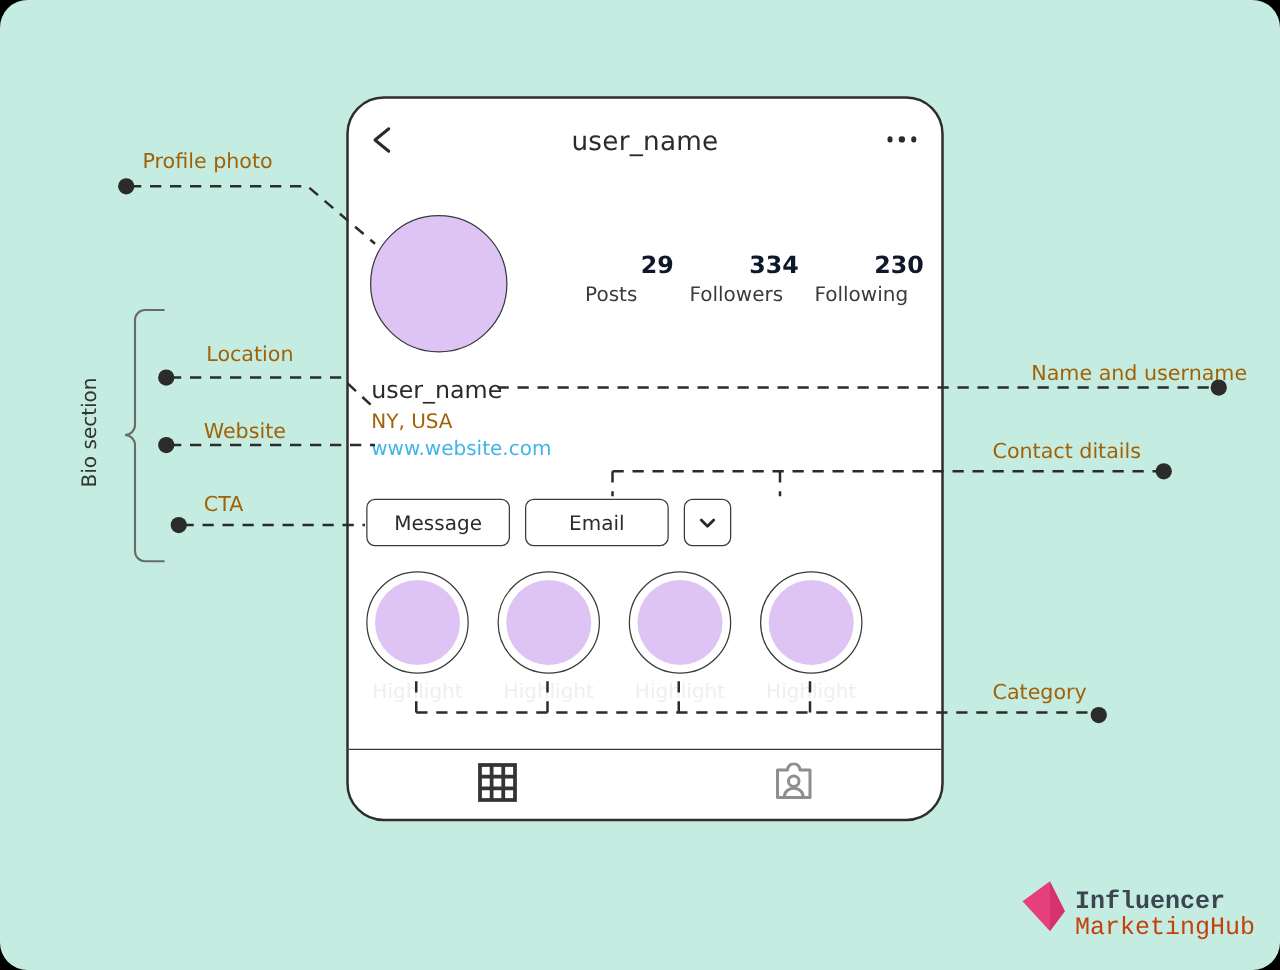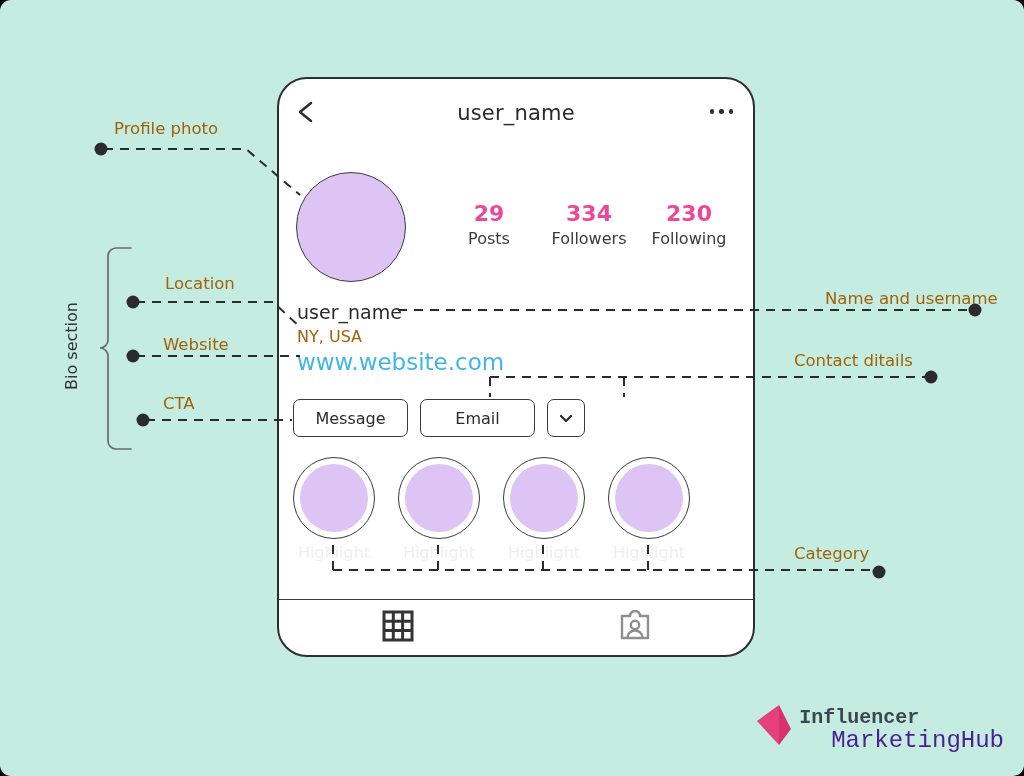--- a/index.html
+++ b/index.html
@@ -6,21 +6,21 @@
   html, body {
     width: 1024px; height: 776px;
     background: #000;
     font-family: "DejaVu Sans", "Liberation Sans", sans-serif;
     overflow: hidden;
   }
   #canvas {
     position: relative;
     width: 1024px; height: 776px;
     background: #c5ece0;
-    border-radius: 11px;
+    border-radius: 22px;
     overflow: hidden;
   }
   #svg-annot {
     position: absolute; left: 0; top: 0;
     width: 1024px; height: 776px;
     pointer-events: none;
     z-index: 40;
   }
 
   
@@ -65,28 +65,28 @@
     border-radius: 50%;
     background: #ddc4f5;
     border: 1.8px solid #3a3a3a;
   }
   .stats {
     position: absolute; left: 160px; top: 122px;
     width: 300px;
     display: flex;
   }
   .stat { flex: 1; text-align: center; }
-  .stat-num { font-size: 22px; font-weight: bold; color: #ec4899; }
+  .stat-num { font-size: 19px; font-weight: bold; color: #0f172a; text-align: right; }
   .stat-lbl { font-size: 16px; color: #3b3b3b; margin-top: 3px; }
 
   
   .bio { position: absolute; left: 18px; top: 222px; }
   .bio-name { font-size: 19px; color: #2b2b2b; }
   .bio-loc  { font-size: 16px; color: #a16207; margin-top: 4px; }
-  .bio-web  { font-size: 23px; color: #3fb5e8; margin-top: 3px; }
+  .bio-web  { font-size: 16px; color: #3fb5e8; margin-top: 3px; }
 
   
   .actions {
     position: absolute; left: 14px; top: 320px;
     display: flex; align-items: center; gap: 12px;
   }
   .btn {
     height: 38px;
     display: flex; align-items: center; justify-content: center;
     font-size: 16px; color: #2b2b2b;
@@ -138,21 +138,21 @@
   }
 
   
   #logo {
     position: absolute; right: 20px; bottom: 22px;
     z-index: 60;
     display: flex; align-items: flex-end; gap: 4px; font-family: Liberation Mono, monospace;
   }
   .logo-txt { line-height: 1.04; }
   .logo-l1 { font-size: 20px; font-weight: bold; color: #3c4651; }
-  .logo-l2 { font-size: 24px; color: #4c1d95; margin-left: 32px; }
+  .logo-l2 { font-size: 20px; color: #c2410c; }
 </style>
 </head>
 <body>
 
 <div id="canvas">
 
   <div id="phone">
 
     <div class="ph-header">
       <span class="back-icon">

